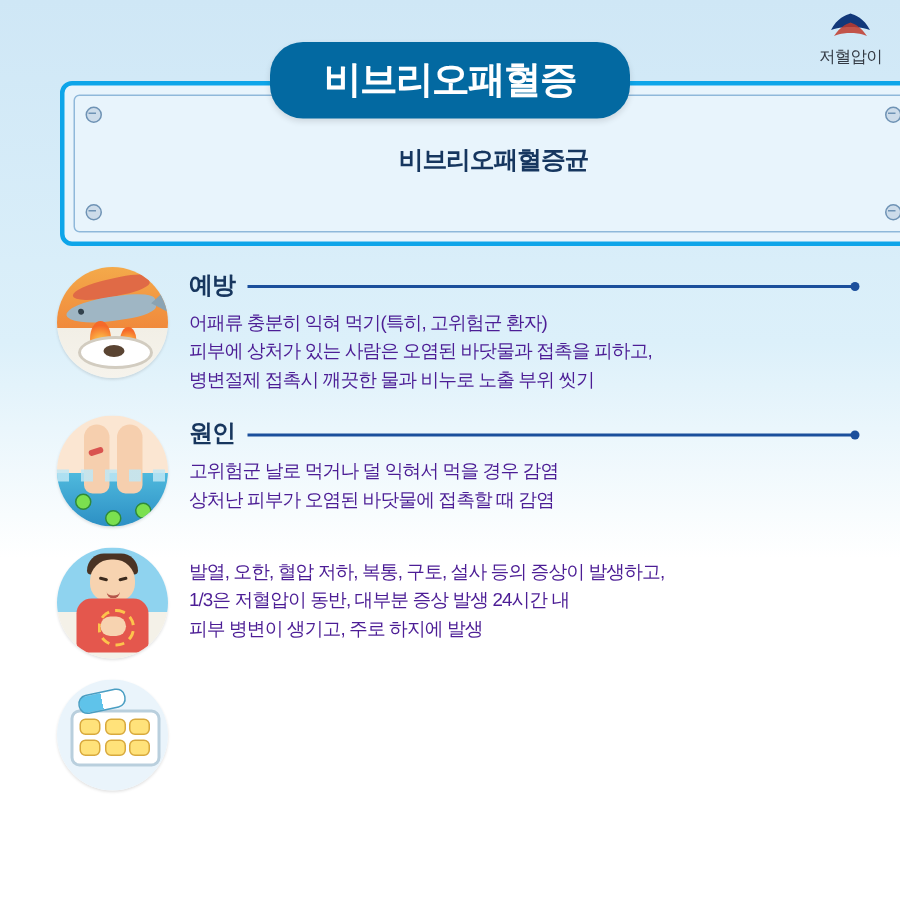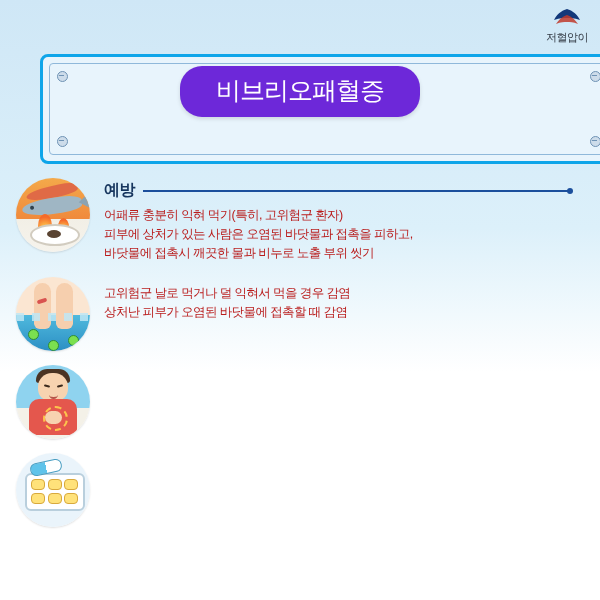--- a/index.html
+++ b/index.html
@@ -44,31 +44,30 @@
     color: #333a44;
     letter-spacing: -0.5px;
   }
 
   
   .title-pill {
     position: absolute;
     left: 50%;
     top: 28px;
     transform: translateX(-50%);
-    background: #6d28d9;
+    background: #0369a1;
     color: #ffffff;
     font-size: 25px;
-    font-weight: normal;
+    font-weight: bold;
     letter-spacing: -1px;
     padding: 8px 36px 10px;
     border-radius: 22px;
     z-index: 4;
     white-space: nowrap;
     box-shadow: 0 2px 4px rgba(0,0,0,0.12);
-    margin-top: 38px;
   }
 
   
   .board {
     position: absolute;
     left: 40px;
     top: 54px;
     width: 578px;
     height: 110px;
     background: #e8f4fc;
@@ -124,21 +123,21 @@
   
   .sections {
     position: absolute;
     left: 0; right: 0;
     top: 178px;
     z-index: 3;
   }
   .section {
     display: flex;
     align-items: flex-start;
-    padding: 0 28px 0 16px;
+    padding: 0 28px 0 38px;
     margin-bottom: 14px;
   }
   .thumb {
     width: 74px;
     height: 74px;
     border-radius: 50%;
     overflow: hidden;
     flex: 0 0 auto;
     position: relative;
     box-shadow: 0 1px 2px rgba(0,0,0,0.12);
@@ -175,21 +174,21 @@
     width: 6px;
     height: 6px;
     border-radius: 50%;
     background: #1b4f9c;
   }
   .lines {
     margin-top: 5px;
   }
   .line {
     font-size: 12.5px;
-    color: #b91c1c;
+    color: #4c1d95;
     letter-spacing: -0.6px;
     line-height: 1.52;
     white-space: nowrap;
   }
 
   
   .ill { position: absolute; inset: 0; }
 
   
   .ill-prev { background: linear-gradient(180deg,#f4a94a 0%, #f08a3c 55%, #f2efe6 55%, #f6f3ec 100%); }
@@ -420,39 +419,43 @@
       </div>
     </div>
     <div class="body">
       <div class="head-row">
         <span class="head-label">예방</span>
         <span class="rule"></span>
       </div>
       <div class="lines">
         <div class="line">어패류 충분히 익혀 먹기(특히, 고위험군 환자)</div>
         <div class="line">피부에 상처가 있는 사람은 오염된 바닷물과 접촉을 피하고,</div>
-        <div class="line">바닷물에 접촉시 깨끗한 물과 비누로 노출 부위 씻기</div>
+        <div class="line">병변절제 접촉시 깨끗한 물과 비누로 노출 부위 씻기</div>
       </div>
     </div>
   </div>
 
   <div class="section">
     <div class="thumb">
       <div class="ill ill-cause">
         <span class="leg l">
             <span class="wound"></span>
           </span>
         <span class="leg r"></span>
         <span class="wave"></span>
         <span class="germ g1"></span>
         <span class="germ g2"></span>
         <span class="germ g3"></span>
       </div>
     </div>
     <div class="body">
+      <div class="head-row">
+        <span class="head-label">원인</span>
+        <span class="rule"></span>
+      </div>
       <div class="lines">
         <div class="line">고위험군 날로 먹거나 덜 익혀서 먹을 경우 감염</div>
         <div class="line">상처난 피부가 오염된 바닷물에 접촉할 때 감염</div>
       </div>
     </div>
   </div>
 
   <div class="section">
     <div class="thumb">
       <div class="ill ill-symp">
@@ -460,20 +463,25 @@
         <span class="head"></span>
         <span class="eye l"></span>
         <span class="eye r"></span>
         <span class="mouth"></span>
         <span class="torso"></span>
         <span class="ache"></span>
         <span class="hand"></span>
       </div>
     </div>
     <div class="body">
+      <div class="lines">
+        <div class="line">발열, 오한, 혈압 저하, 복통, 구토, 설사 등의 증상이 발생하고,</div>
+        <div class="line">1/3은 저혈압이 동반, 대부분 증상 발생 24시간 내</div>
+        <div class="line">피부 병변이 생기고, 주로 하지에 발생</div>
+      </div>
     </div>
   </div>
 
   <div class="section">
     <div class="thumb">
       <div class="ill ill-treat">
         <span class="pillbox"></span>
         <span class="pill p1"></span>
         <span class="pill p2"></span>
         <span class="pill p3"></span>

